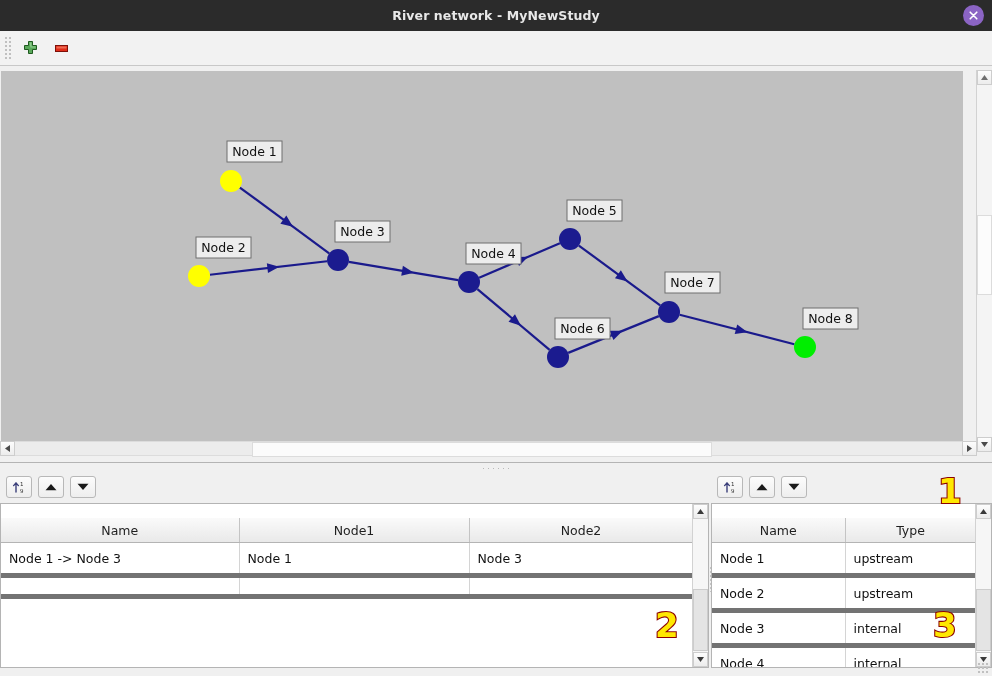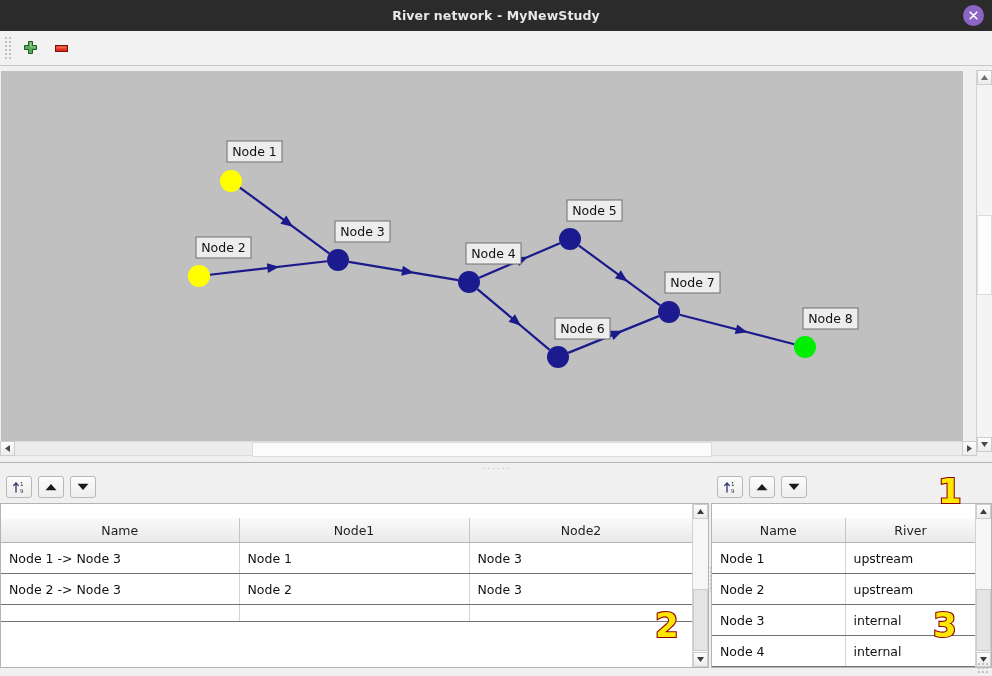--- a/index.html
+++ b/index.html
@@ -243,21 +243,21 @@
     border-bottom: 1px solid #b4b4b4;
     font-weight: normal;
     text-align: center;
     color: #1f1f1f;
     font-size: 12.5px;
     padding: 0;
   }
   .grid td {
     height: 30px;
     border-right: 1px solid #d4d4d4;
-    border-bottom: 1px solid #737373;
+    border-bottom: 5px solid #737373;
     padding: 0 0 0 8px;
     color: #111;
     white-space: nowrap;
     overflow: hidden;
   }
   .grid tr.empty td { height: 16px; }
 
   .grid-vscroll {
     position: absolute;
     right: 0; top: 0;
@@ -491,25 +491,20 @@
                   <th>Node1</th>
                   <th>Node2</th>
                 </tr>
               </thead>
             <tbody id="reach-body">
                 <tr>
                   <td>Node 1 -&gt; Node 3</td>
                   <td>Node 1</td>
                   <td>Node 3</td>
                 </tr>
-                <tr>
-                  <td>Node 2 -&gt; Node 3</td>
-                  <td>Node 2</td>
-                  <td>Node 3</td>
-                </tr>
                 <tr class="empty">
                   <td></td>
                   <td></td>
                   <td></td>
                 </tr>
               </tbody>
           </table>
         </div>
         <div class="grid-vscroll">
           <div class="sb-arrow up">
@@ -556,21 +551,21 @@
       <div class="grid grid-right">
         <div class="grid-inner">
           <table>
             <colgroup>
                 <col style="width:133px">
                 <col style="width:131px">
               </colgroup>
             <thead>
                 <tr id="node-head">
                   <th>Name</th>
-                  <th>River</th>
+                  <th>Type</th>
                 </tr>
               </thead>
             <tbody id="node-body">
                 <tr>
                   <td>Node 1</td>
                   <td>upstream</td>
                 </tr>
                 <tr>
                   <td>Node 2</td>
                   <td>upstream</td>

